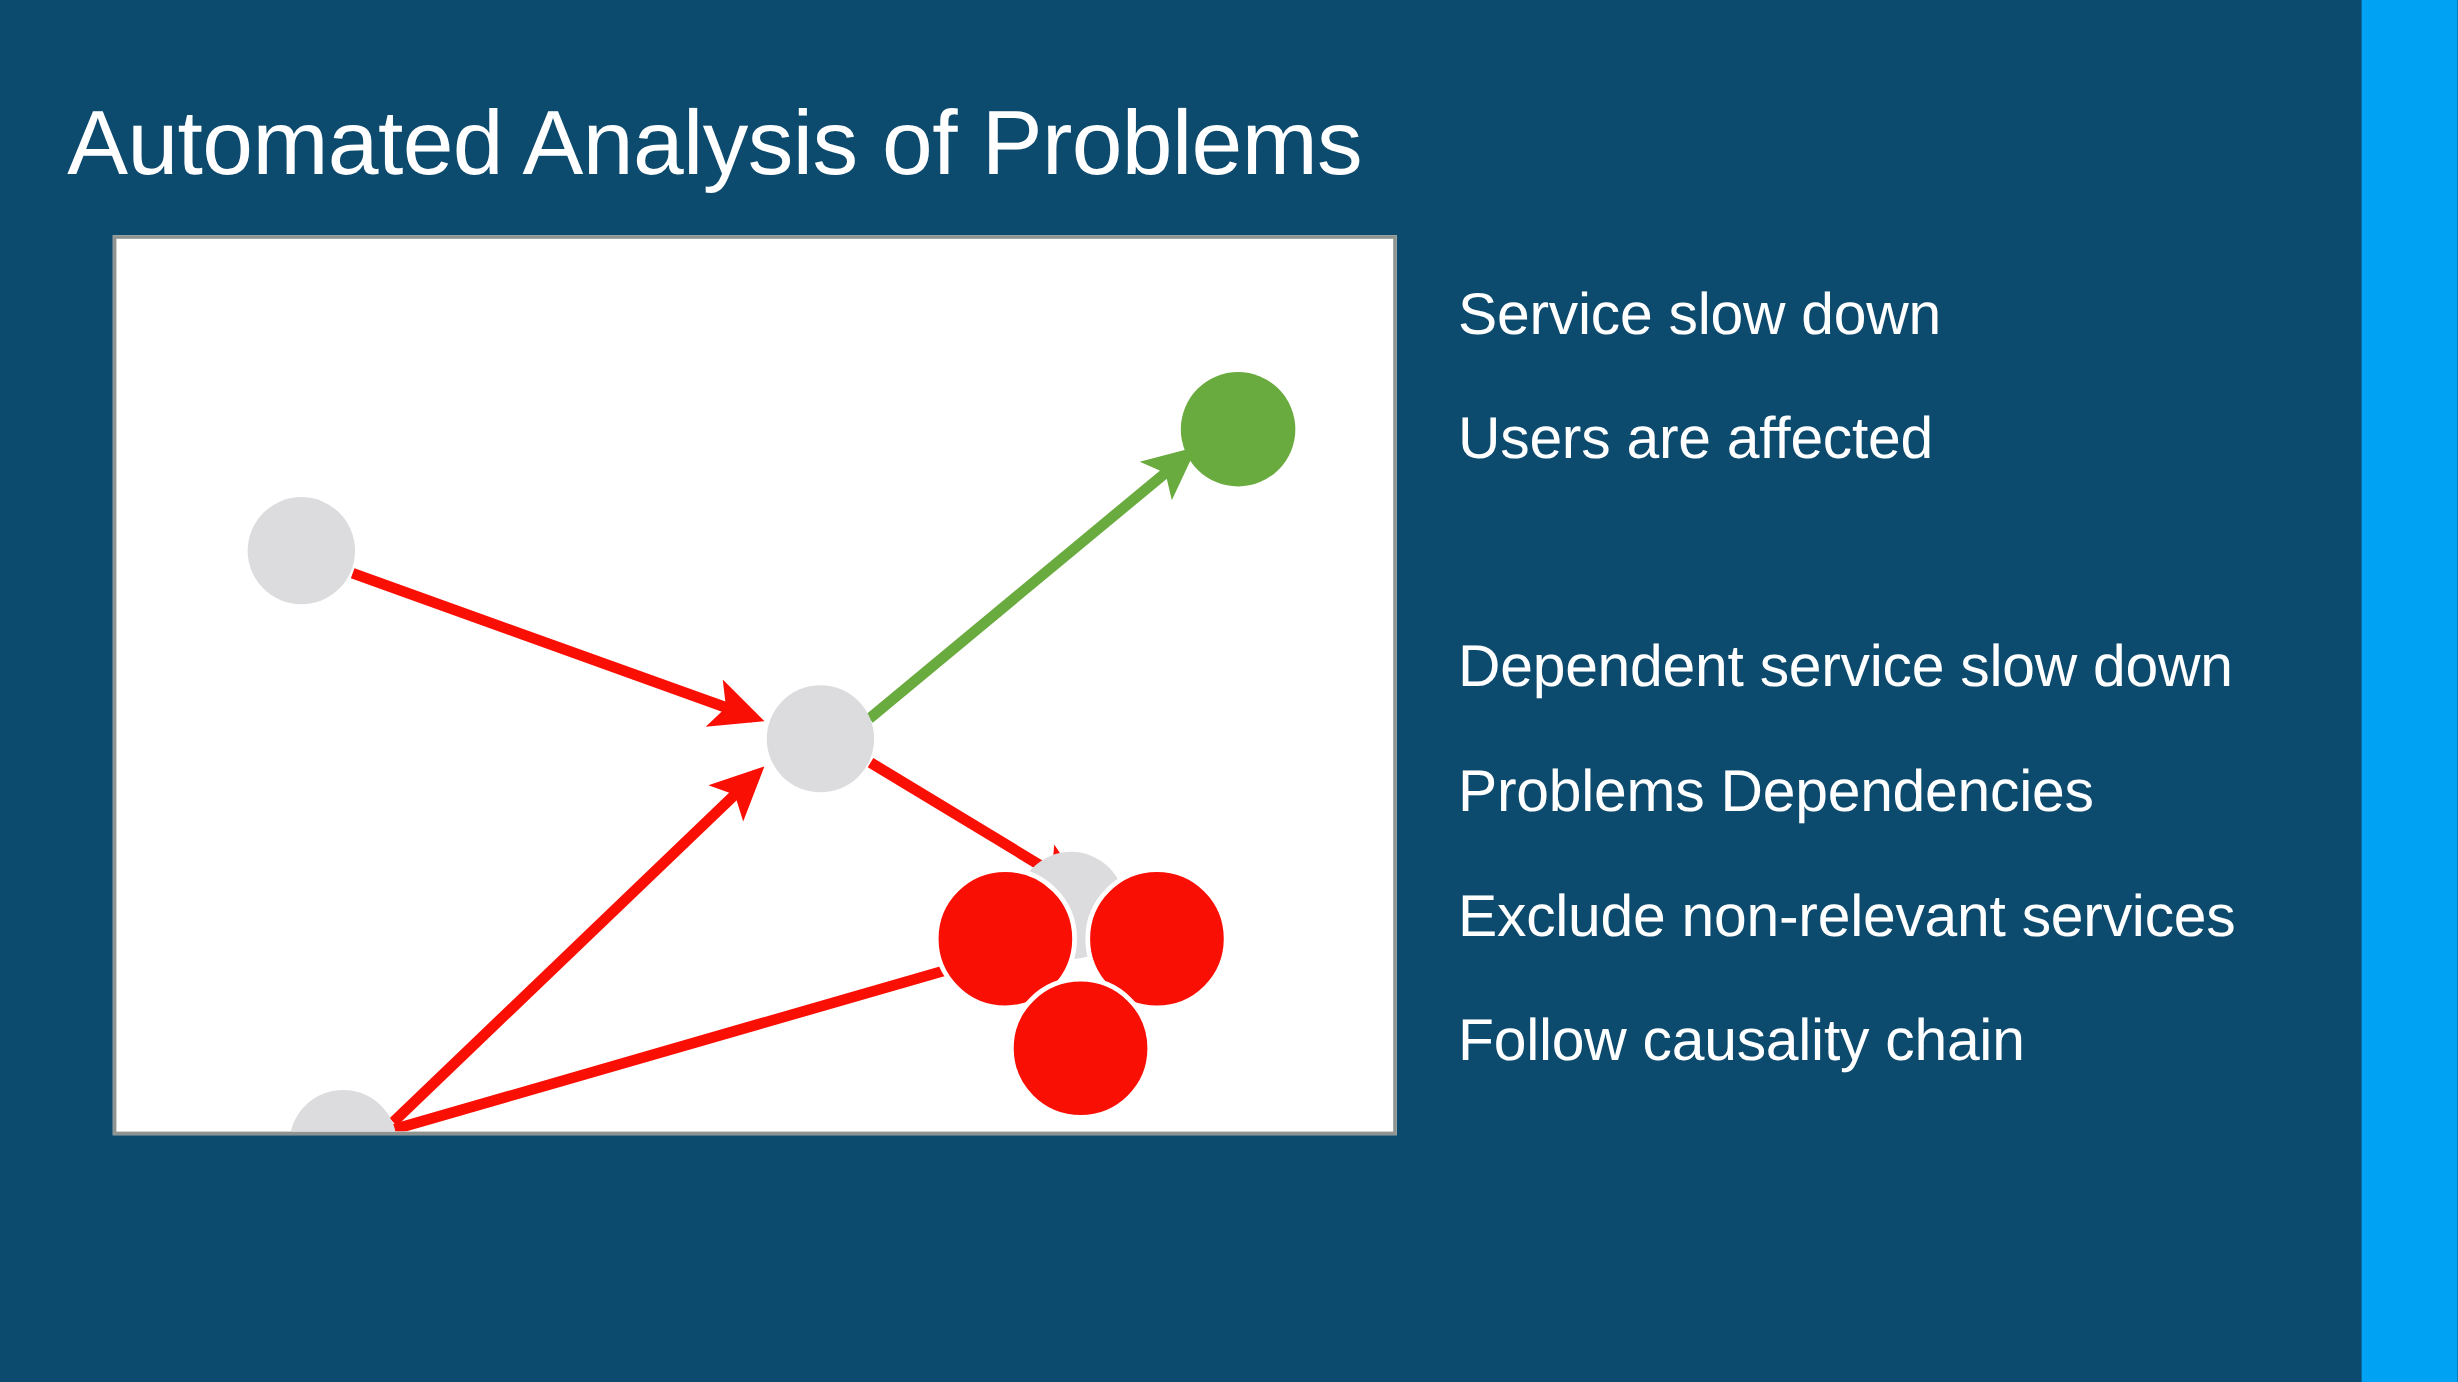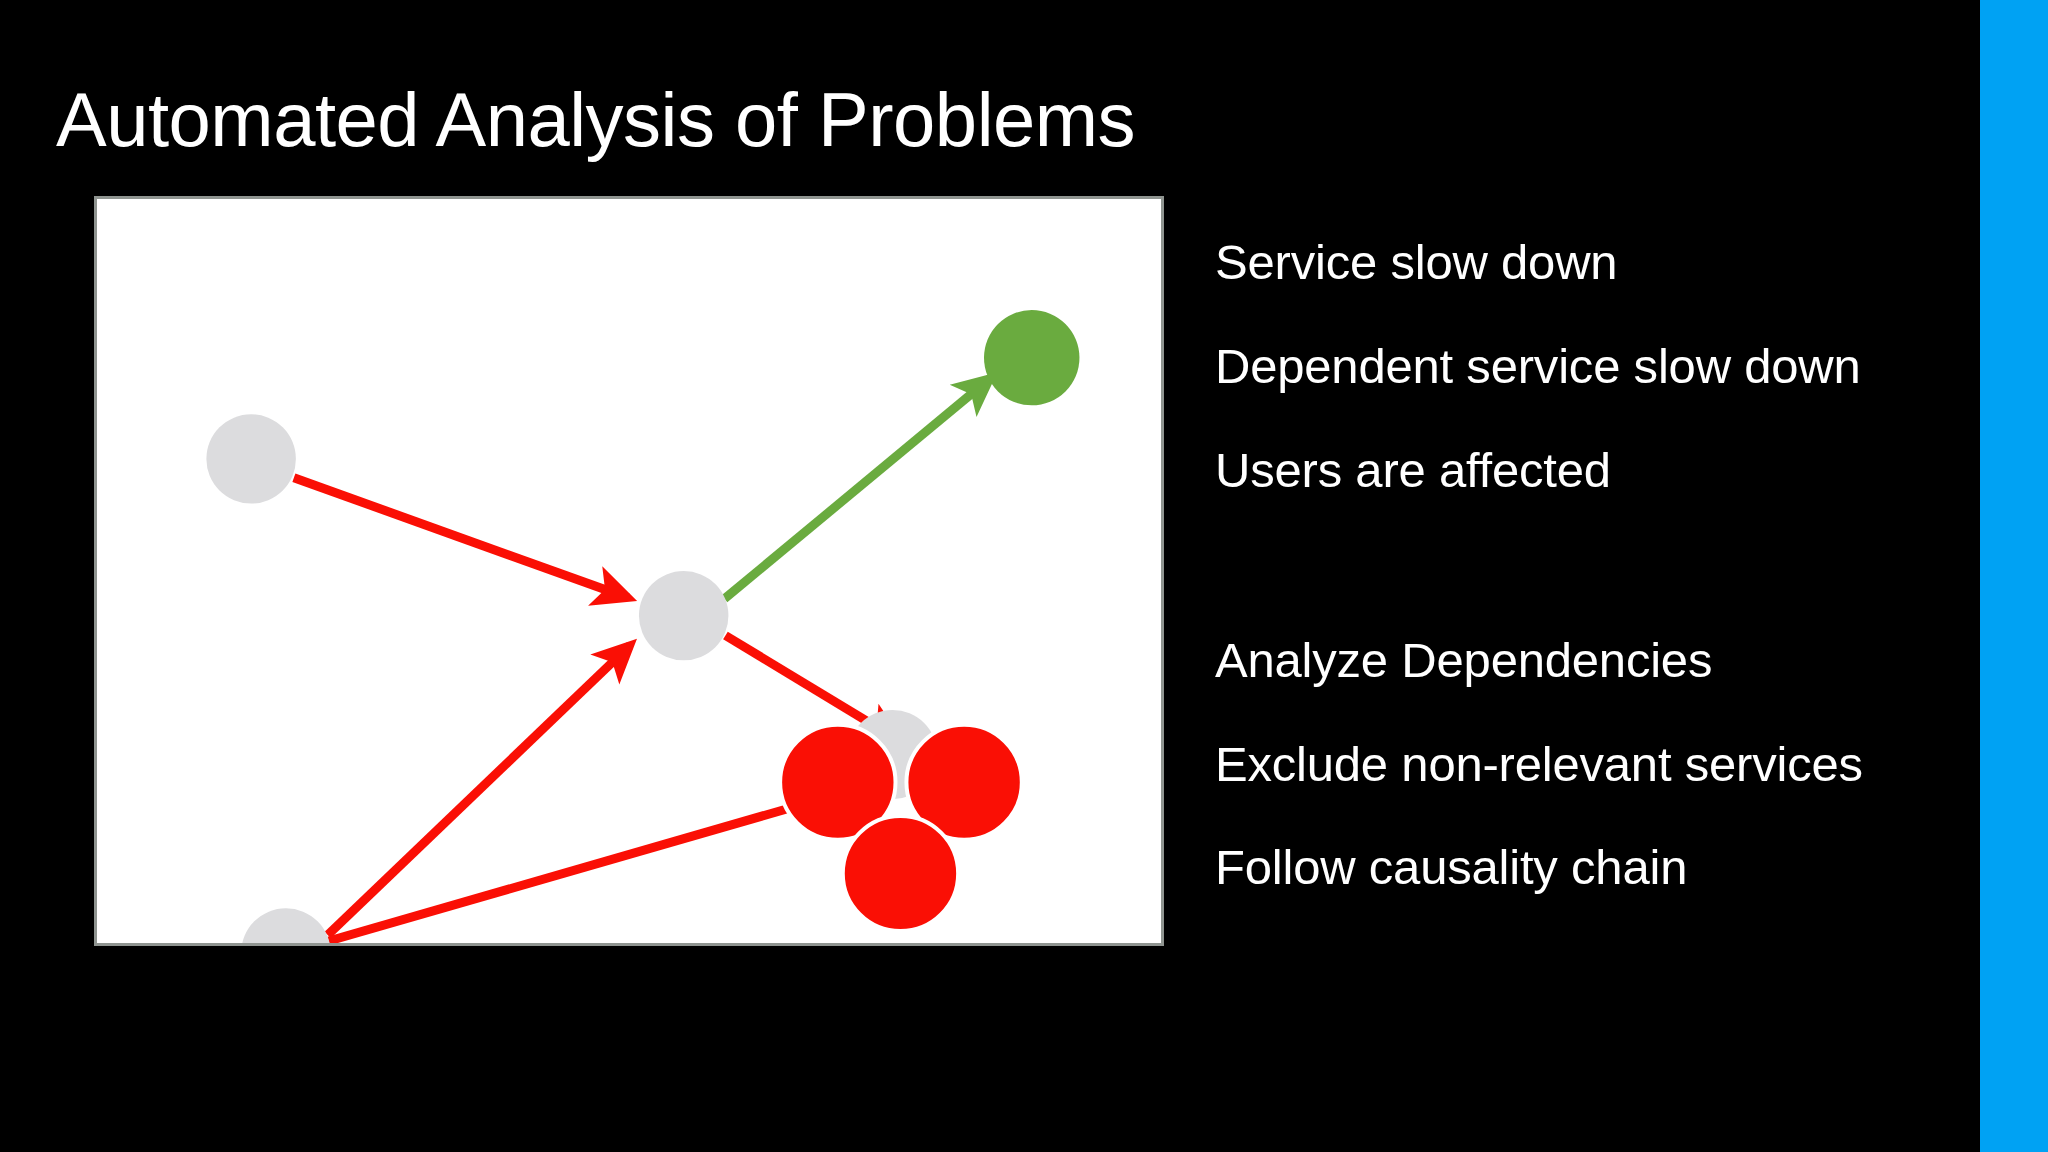--- a/index.html
+++ b/index.html
@@ -12,22 +12,21 @@
     height: 1152px;
     overflow: hidden;
     font-family: "Liberation Sans", sans-serif;
     background: #00a2f3;
   }
 
   #slide {
     position: relative;
     width: 1968px;
     height: 1152px;
-    background: #000000;
-    padding-left: 12px;
+    background: #0c4a6e;
   }
 
   
   #slide-title {
     position: absolute;
     left: 56px;
     top: 26px;
     width: 1400px;
     font-size: 76px;
     font-weight: 300;
@@ -130,21 +129,21 @@
 
         <circle cx="872" cy="588" r="58" fill="#fa0f05" stroke="#ffffff" stroke-width="4"></circle>
 
         <circle cx="808" cy="680" r="58" fill="#fa0f05" stroke="#ffffff" stroke-width="4"></circle>
       </g>
     </svg>
   </div>
 
   <div id="bullet-column">
     <p class="bullet-line">Service slow down</p>
+    <p class="bullet-line spacer-after">Users are affected</p>
     <p class="bullet-line">Dependent service slow down</p>
-    <p class="bullet-line spacer-after">Users are affected</p>
 
-    <p class="bullet-line">Analyze Dependencies</p>
+    <p class="bullet-line">Problems Dependencies</p>
     <p class="bullet-line">Exclude non-relevant services</p>
     <p class="bullet-line">Follow causality chain</p>
   </div>
 
 </div>
 
 </body></html>

